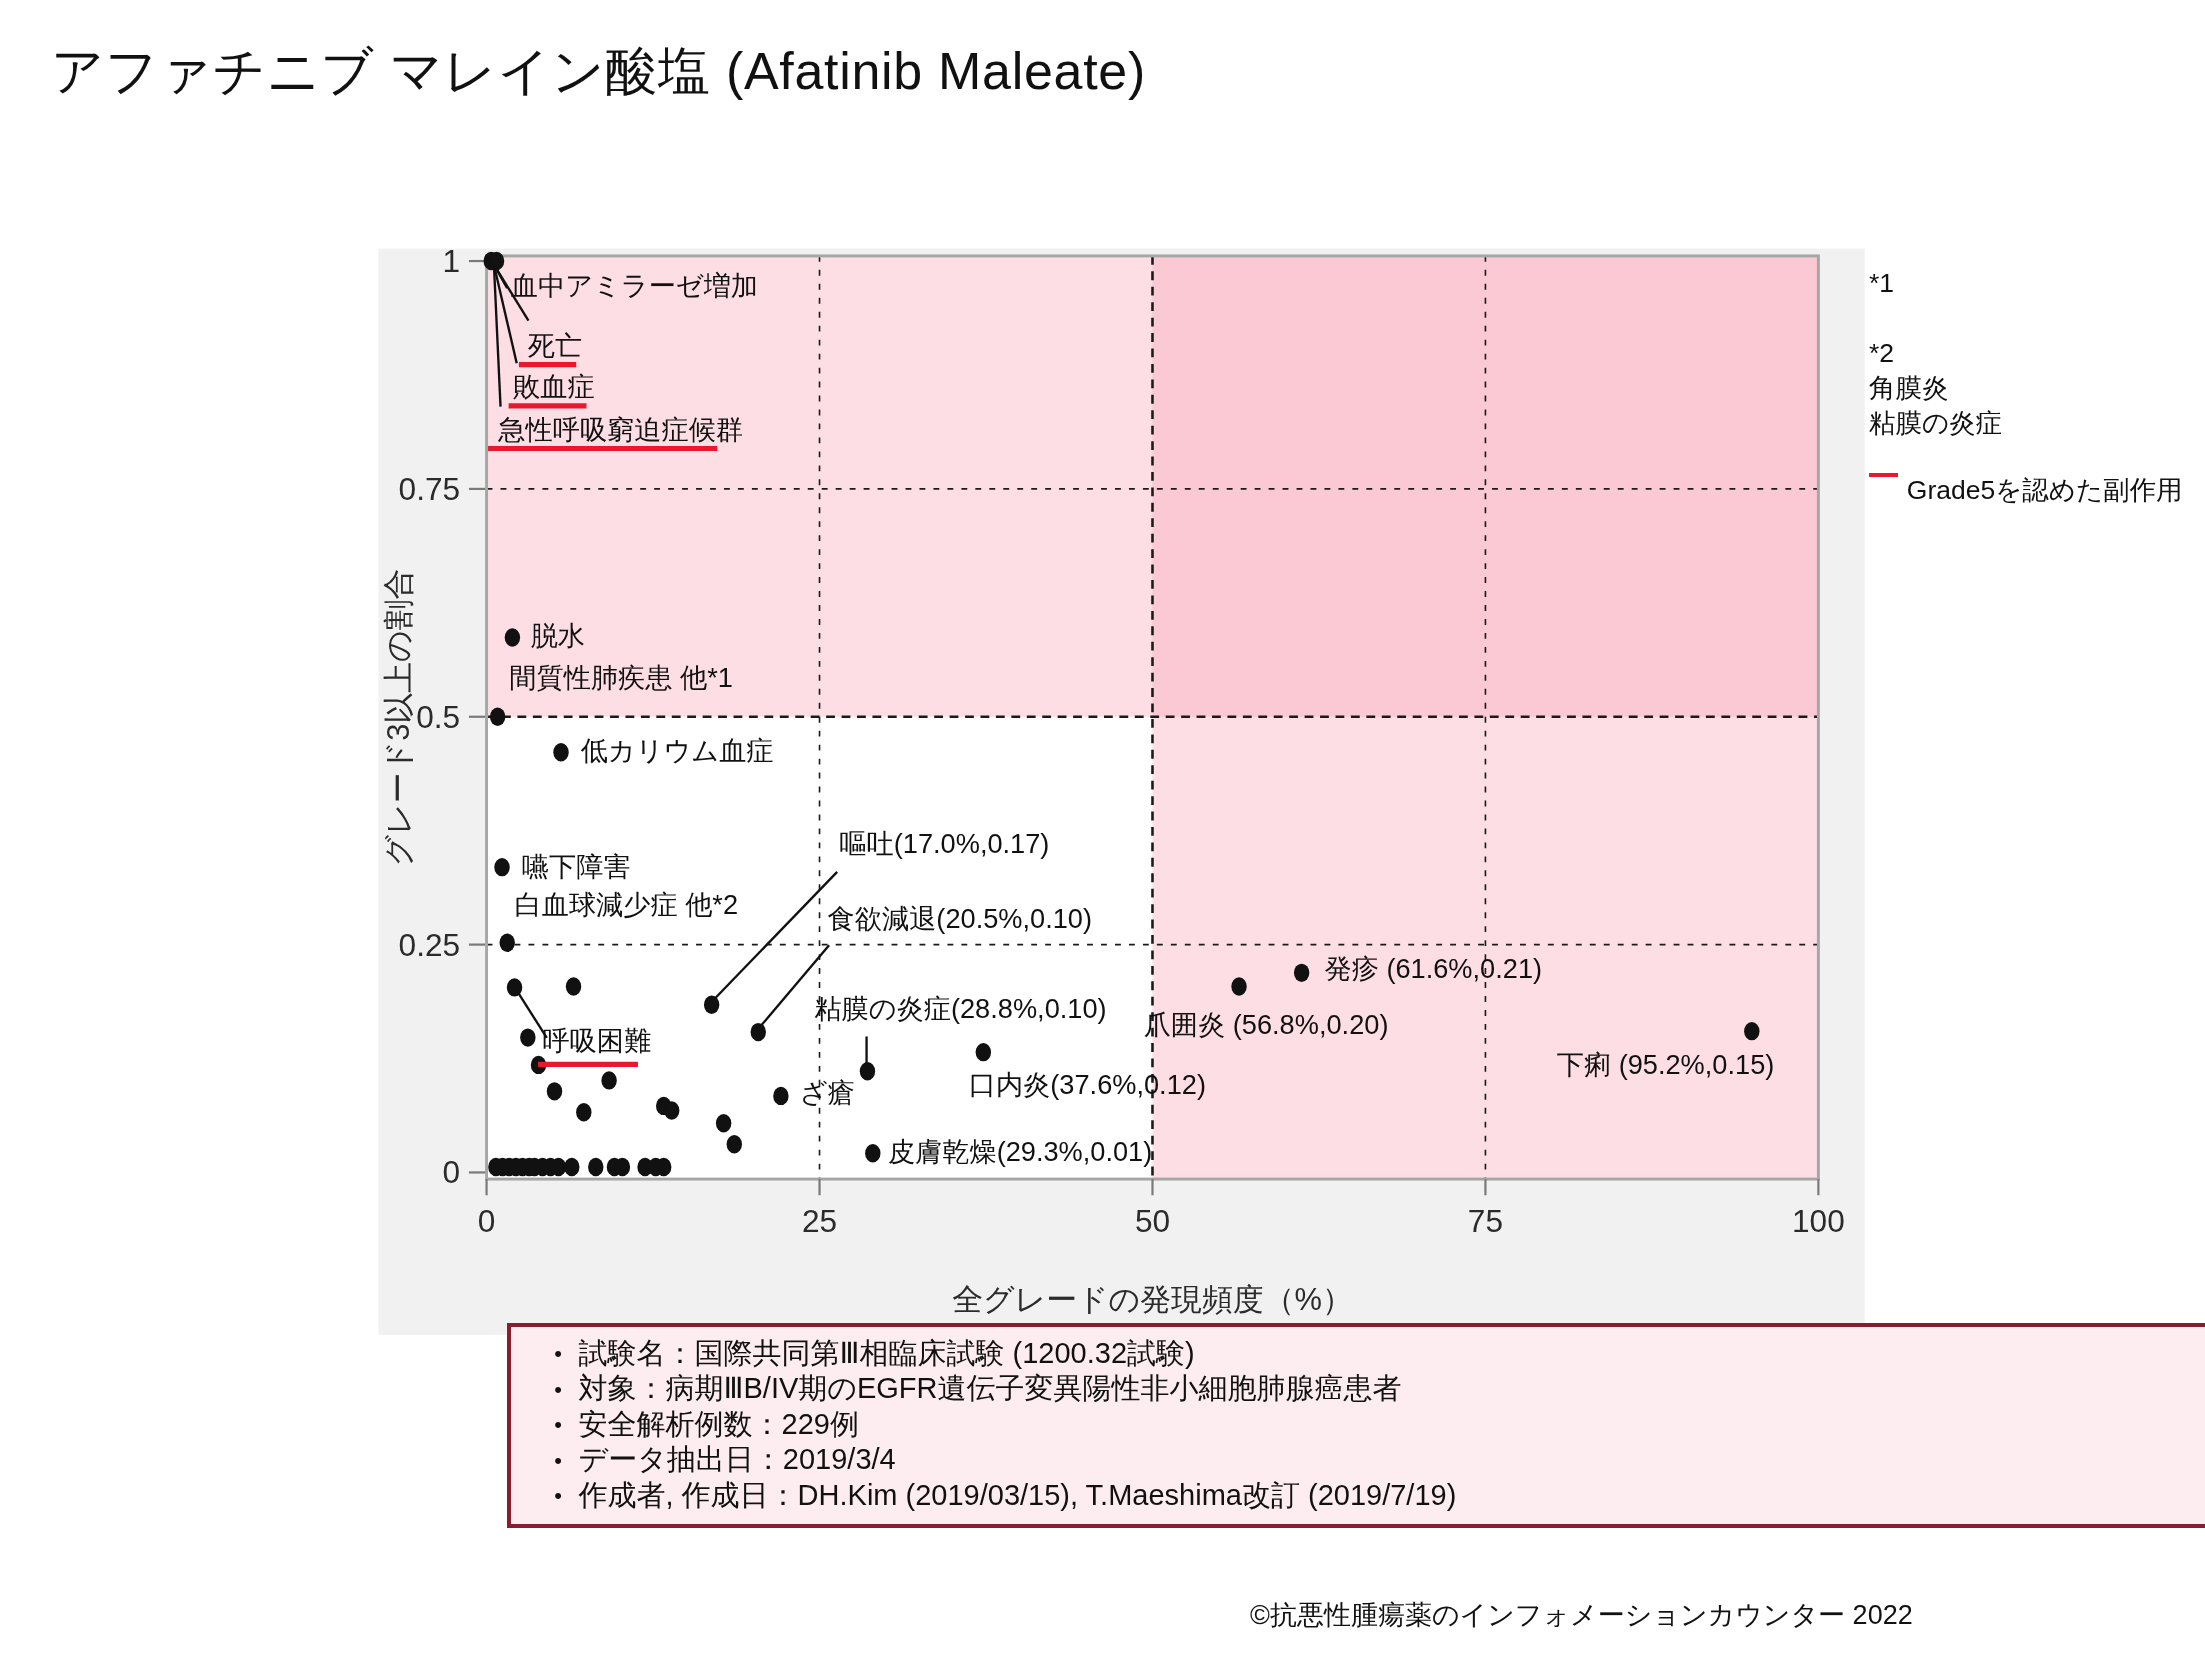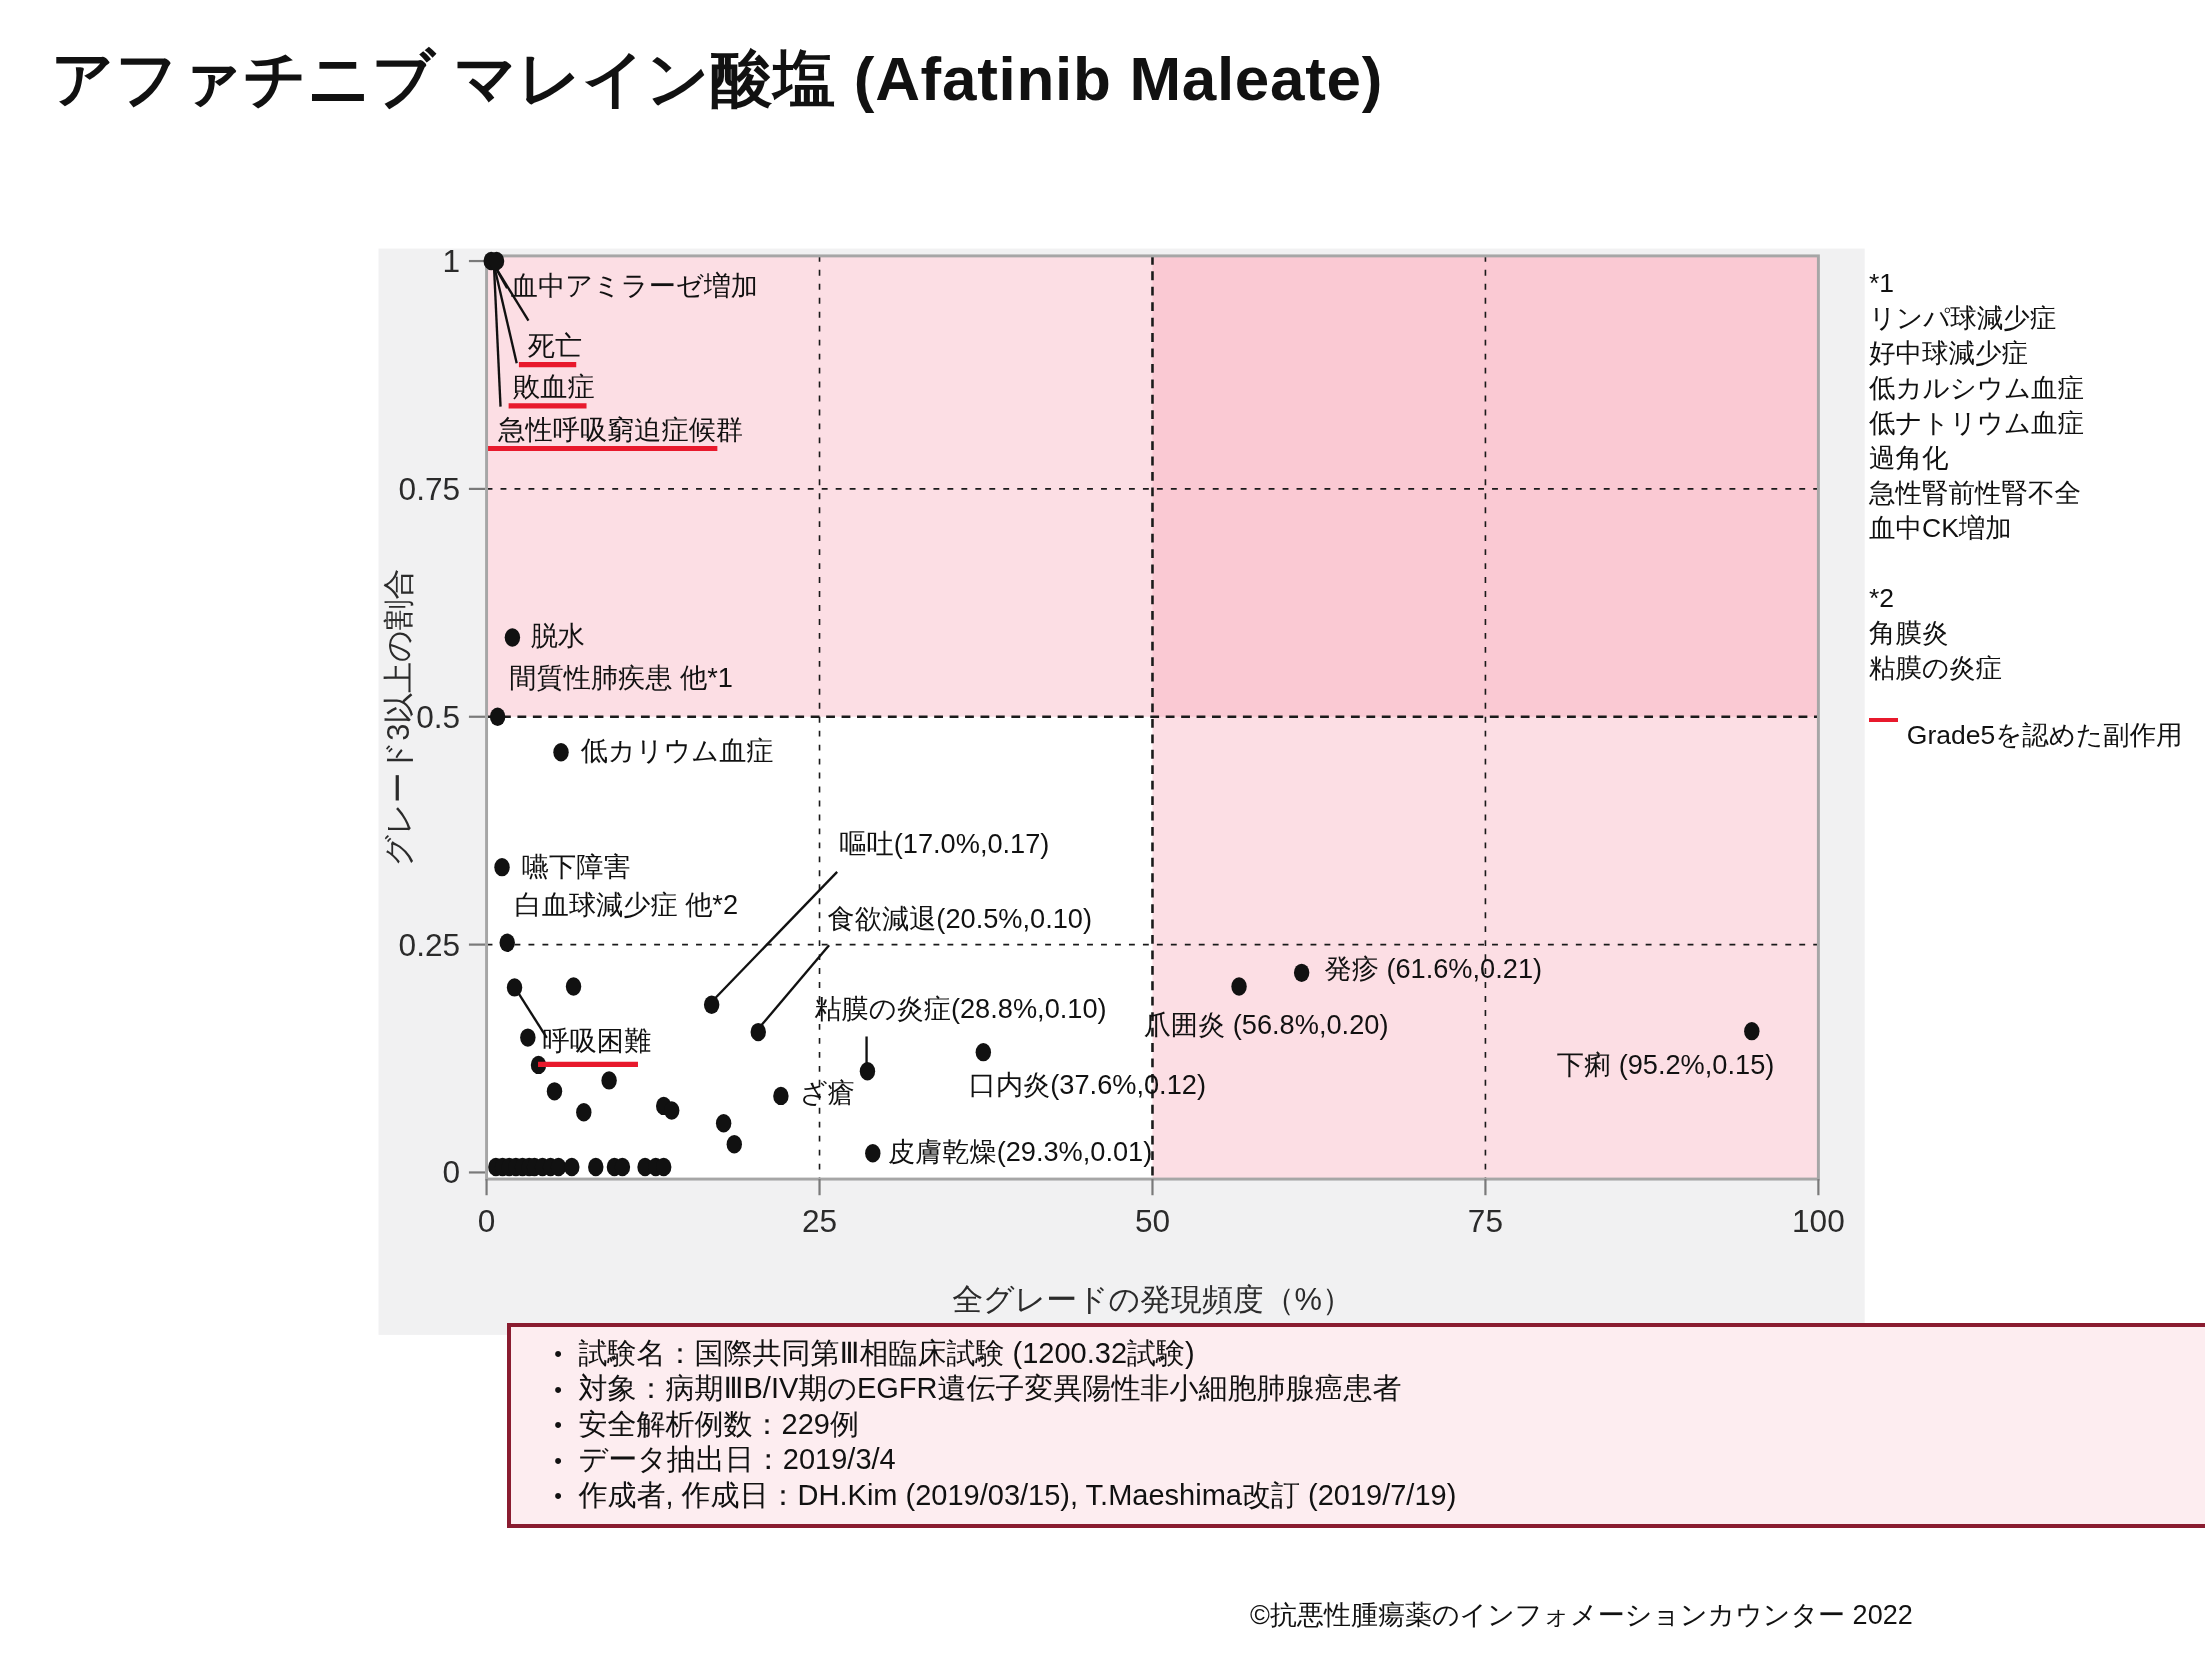--- a/index.html
+++ b/index.html
@@ -1,18 +1,18 @@
 <!DOCTYPE html>
 <html style="font-size:11.8px"><head>
 <meta charset="utf-8">
 <style>
   html,body{margin:0;padding:0;background:#ffffff;}
   body{font-family:"Liberation Sans", sans-serif;}
   #page{position:relative;width:2205px;height:1654px;background:#ffffff;overflow:hidden;}
-  #main-title{position:absolute;left:51px;top:37px;font-size:62px;font-weight:700;color:#111;letter-spacing:0.7px;}
+  #main-title{position:absolute;left:51px;top:37px;font-size:52px;font-weight:400;color:#111;letter-spacing:0.7px;}
   #chart{position:absolute;left:0;top:0;}
   #side-panel{position:absolute;left:1869px;top:266px;width:331px;font-size:26.5px;line-height:35px;color:#111;}
   #side-panel .gap{height:35px;}
   #legend-row{margin-top:32px;display:flex;}
   #legend-dash{display:inline-block;width:29px;height:4.4px;margin-right:8.8px;}
   #note-box{position:absolute;left:507px;top:1323px;width:1760px;background:#fdedf0;border:4.4px solid #8a1c30;box-sizing:border-box;padding:8.8px 0 10.3px 0;}
   #note-box ul{margin:0;padding:0 22px 0 26.5px;list-style:none;}
   #note-box li{font-size:29px;line-height:35px;color:#111;white-space:nowrap;}
   #note-box li .blt{display:inline-block;width:41px;text-align:center;font-size:22px;vertical-align:1.5px;}
   #footer{position:absolute;left:1250px;top:1597px;width:809px;text-align:left;font-size:27px;color:#111;}
@@ -129,29 +129,20 @@
       <text x="1318" y="1488" font-size="37" fill="#111" font-family="&quot;Liberation Sans&quot;, sans-serif">口内炎(37.6%,0.12)</text>
       <text x="1088" y="1499" font-size="37" fill="#111" font-family="&quot;Liberation Sans&quot;, sans-serif">ざ瘡</text>
       <text x="1208" y="1579" font-size="37" fill="#111" font-family="&quot;Liberation Sans&quot;, sans-serif">皮膚乾燥(29.3%,0.01)</text>
       <text x="1802" y="1331" font-size="37" fill="#111" font-family="&quot;Liberation Sans&quot;, sans-serif">発疹 (61.6%,0.21)</text>
       <text x="1556" y="1407" font-size="37" fill="#111" font-family="&quot;Liberation Sans&quot;, sans-serif">爪囲炎 (56.8%,0.20)</text>
       <text x="2118" y="1461" font-size="37" fill="#111" font-family="&quot;Liberation Sans&quot;, sans-serif">下痢 (95.2%,0.15)</text>
     </svg>
 
   <div id="side-panel">
     <div>*1</div>
-    <div id="star1-list">
-        <div>リンパ球減少症</div>
-        <div>好中球減少症</div>
-        <div>低カルシウム血症</div>
-        <div>低ナトリウム血症</div>
-        <div>過角化</div>
-        <div>急性腎前性腎不全</div>
-        <div>血中CK増加</div>
-      </div>
     <div class="gap"></div>
     <div>*2</div>
     <div id="star2-list">
         <div>角膜炎</div>
         <div>粘膜の炎症</div>
       </div>
     <div id="legend-row">
       <span id="legend-dash" style="background: rgb(232, 25, 44);"></span>
       <span>Grade5を認めた副作用</span>
     </div>

